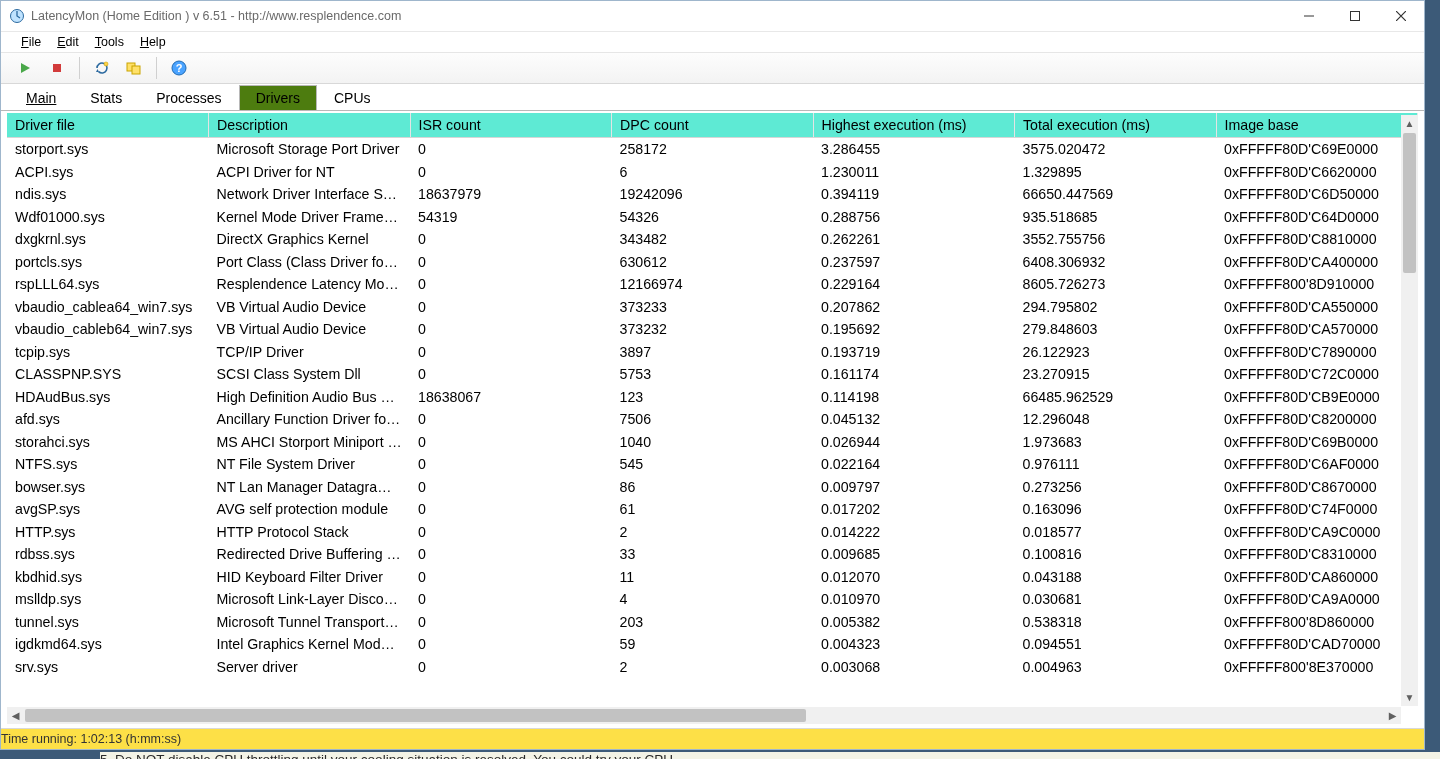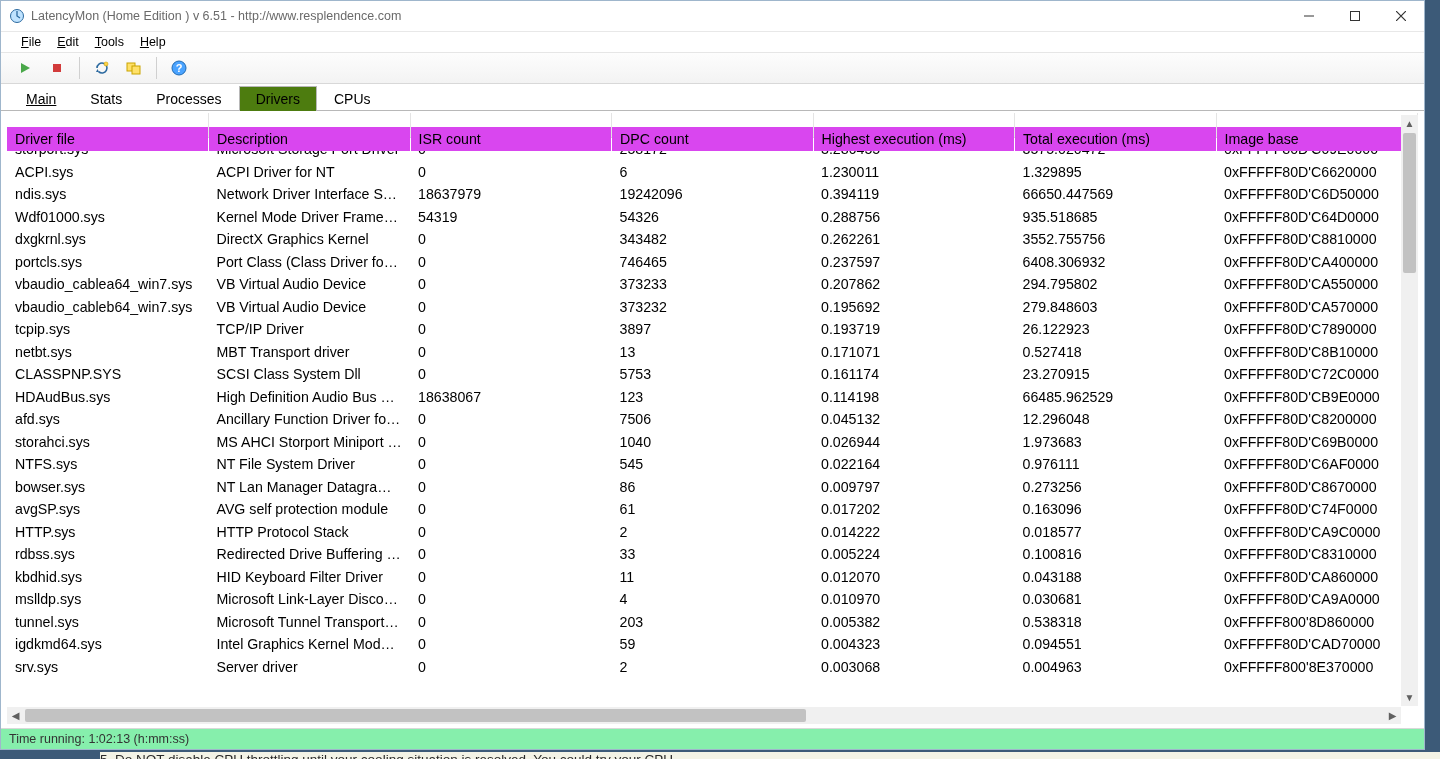--- a/index.html
+++ b/index.html
@@ -91,21 +91,21 @@
   .tsep {
     width:1px;
     height:22px;
     background:#d0d0d0;
     margin:0 4px;
   }
   
   .tabstrip {
     height: 26px;
     display: flex;
-    align-items: center;
+    align-items: flex-start;
     padding-left: 8px;
     gap: 0;
     font-size: 14px;
   }
   .tab {
     padding: 4px 16px 4px 16px;
     border: 1px solid transparent;
     border-bottom: none;
     position: relative;
     top: 1px;
@@ -140,24 +140,24 @@
     border-collapse: collapse;
     width: 100%;
     font-size: 14.2px;
   }
   table.drivers th {
     text-align: left;
     font-weight: normal;
     padding: 4px 8px 4px 8px;
     border-right: 1px solid #e4e4e4;
     border-bottom: 1px solid #d6d6d6;
-    background: #d946ef;
+    background: #5eead4;
     white-space: nowrap;
     position: sticky;
-    top:14px;
+    top:0;
   }
   table.drivers td {
     padding: 1px 8px 1px 8px;
     white-space: nowrap;
     overflow: hidden;
     text-overflow: ellipsis;
     max-width: 0;
     line-height: 20.5px;
   }
   
@@ -228,23 +228,22 @@
   }
   .hscroll .arrow.left { left:0; }
   .hscroll .arrow.right { right:0; }
 
   
   .statusbar {
     height: 20px;
     border-top: 1px solid #d8d8d8;
     display:flex;
     align-items:center;
-    padding-left:8px;
     color:#333;
-    background:#86efac;
+    background:#fde047;
   }
 
   
   .bg-text {
     position:absolute;
     left:100px;
     top:752px;
     color:#2a2a2a;
     font-size:13.5px;
     white-space:nowrap;
@@ -403,24 +402,33 @@
               <td>0</td>
               <td>343482</td>
               <td>0.262261</td>
               <td>3552.755756</td>
               <td>0xFFFFF80D'C8810000</td>
             </tr>
             <tr>
               <td>portcls.sys</td>
               <td>Port Class (Class Driver for P...</td>
               <td>0</td>
-              <td>746465</td>
+              <td>630612</td>
               <td>0.237597</td>
               <td>6408.306932</td>
               <td>0xFFFFF80D'CA400000</td>
+            </tr>
+            <tr>
+              <td>rspLLL64.sys</td>
+              <td>Resplendence Latency Monit...</td>
+              <td>0</td>
+              <td>12166974</td>
+              <td>0.229164</td>
+              <td>8605.726273</td>
+              <td>0xFFFFF800'8D910000</td>
             </tr>
             <tr>
               <td>vbaudio_cablea64_win7.sys</td>
               <td>VB Virtual Audio Device</td>
               <td>0</td>
               <td>373233</td>
               <td>0.207862</td>
               <td>294.795802</td>
               <td>0xFFFFF80D'CA550000</td>
             </tr>
@@ -434,29 +442,20 @@
               <td>0xFFFFF80D'CA570000</td>
             </tr>
             <tr>
               <td>tcpip.sys</td>
               <td>TCP/IP Driver</td>
               <td>0</td>
               <td>3897</td>
               <td>0.193719</td>
               <td>26.122923</td>
               <td>0xFFFFF80D'C7890000</td>
-            </tr>
-            <tr>
-              <td>netbt.sys</td>
-              <td>MBT Transport driver</td>
-              <td>0</td>
-              <td>13</td>
-              <td>0.171071</td>
-              <td>0.527418</td>
-              <td>0xFFFFF80D'C8B10000</td>
             </tr>
             <tr>
               <td>CLASSPNP.SYS</td>
               <td>SCSI Class System Dll</td>
               <td>0</td>
               <td>5753</td>
               <td>0.161174</td>
               <td>23.270915</td>
               <td>0xFFFFF80D'C72C0000</td>
             </tr>
@@ -521,21 +520,21 @@
               <td>2</td>
               <td>0.014222</td>
               <td>0.018577</td>
               <td>0xFFFFF80D'CA9C0000</td>
             </tr>
             <tr>
               <td>rdbss.sys</td>
               <td>Redirected Drive Buffering S...</td>
               <td>0</td>
               <td>33</td>
-              <td>0.005224</td>
+              <td>0.009685</td>
               <td>0.100816</td>
               <td>0xFFFFF80D'C8310000</td>
             </tr>
             <tr>
               <td>kbdhid.sys</td>
               <td>HID Keyboard Filter Driver</td>
               <td>0</td>
               <td>11</td>
               <td>0.012070</td>
               <td>0.043188</td>

